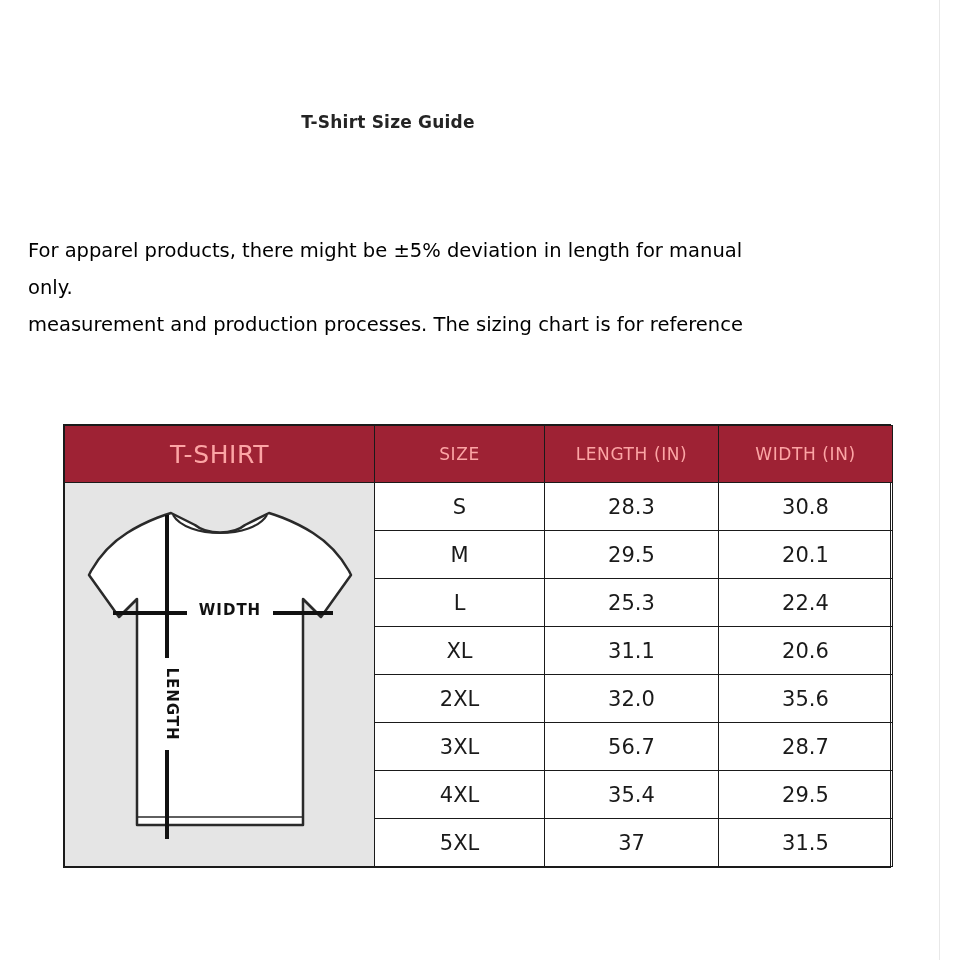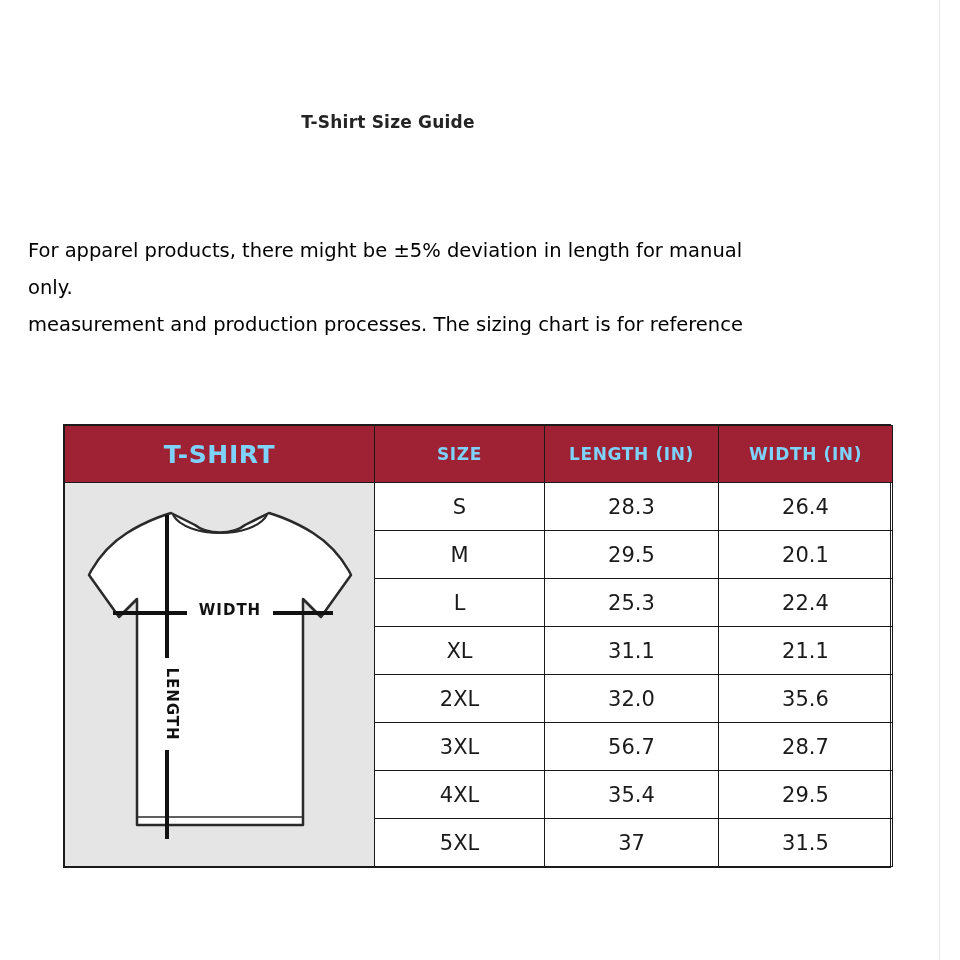--- a/index.html
+++ b/index.html
@@ -75,24 +75,24 @@
     table-layout: fixed;
   }
   table.size-table td, table.size-table th {
     border: 1px solid #1a1a1a;
     padding: 0;
     text-align: center;
     vertical-align: middle;
   }
   .hdr-row th {
     background: #9e2234;
-    color: #7dd3fc;
+    color: #fca5a5;
     height: 56px;
     font-size: 17px;
-    font-weight: bold;
+    font-weight: normal;
     letter-spacing: 0.6px;
   }
   .hdr-brand {
     font-size: 25px !important;
     letter-spacing: 1.4px;
   }
   .col-img { width: 310px; }
   .col-size { width: 170px; }
   .col-len { width: 174px; }
   .col-wid { width: 174px; }
@@ -169,39 +169,39 @@
               <rect x="112" y="103" width="86" height="22" fill="#ffffff"></rect>
               <text x="155" y="120" text-anchor="middle" font-family="DejaVu Sans, sans-serif" font-size="15" font-weight="bold" fill="#111111" letter-spacing="1">WIDTH</text>
 
               <rect x="81" y="163" width="22" height="92" fill="#ffffff"></rect>
               <text x="92" y="209" text-anchor="middle" font-family="DejaVu Sans, sans-serif" font-size="15" font-weight="bold" fill="#111111" transform="rotate(90 92 209)" letter-spacing="1">LENGTH</text>
             </svg>
           </div>
         </td>
         <td class="size-cell">S</td>
         <td>28.3</td>
-        <td>26.4</td>
+        <td>30.8</td>
       </tr>
 
       <tr class="body-row">
         <td class="size-cell">M</td>
         <td>29.5</td>
         <td>20.1</td>
       </tr>
 
       <tr class="body-row">
         <td class="size-cell">L</td>
         <td>25.3</td>
         <td>22.4</td>
       </tr>
 
       <tr class="body-row">
         <td class="size-cell">XL</td>
         <td>31.1</td>
-        <td>21.1</td>
+        <td>20.6</td>
       </tr>
 
       <tr class="body-row">
         <td class="size-cell">2XL</td>
         <td>32.0</td>
         <td>35.6</td>
       </tr>
 
       <tr class="body-row">
         <td class="size-cell">3XL</td>

